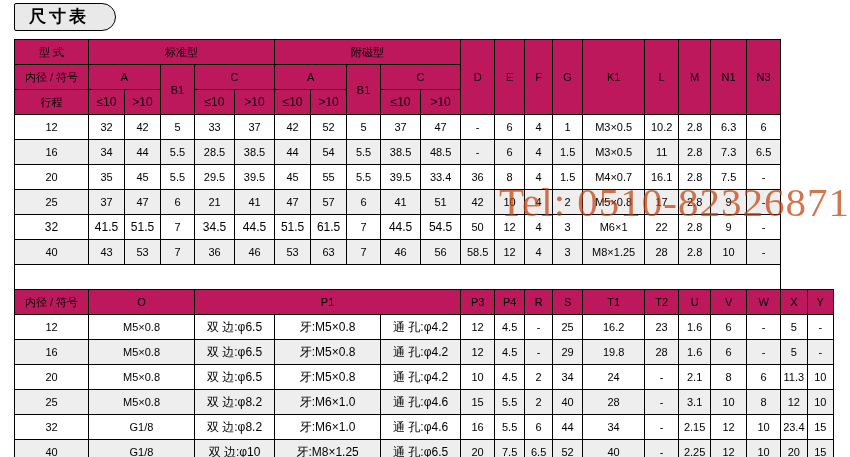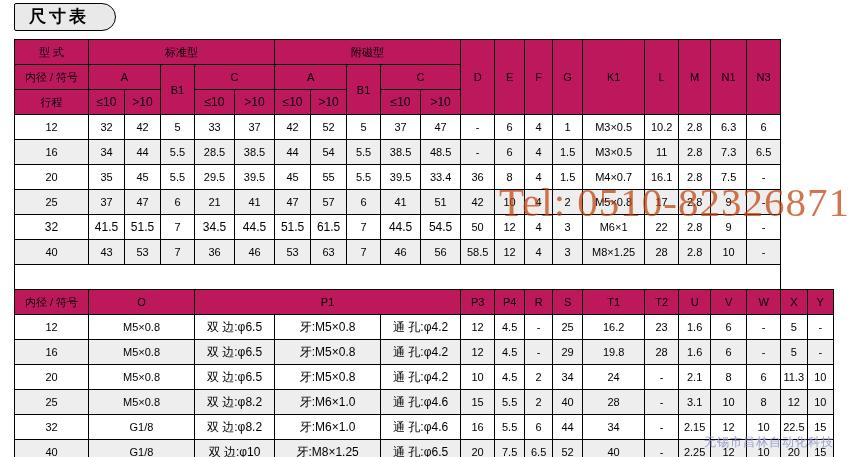--- a/index.html
+++ b/index.html
@@ -410,21 +410,21 @@
         <td colspan="2" class="small">通 孔:φ4.6</td>
         <td>16</td>
         <td>5.5</td>
         <td>6</td>
         <td>44</td>
         <td>34</td>
         <td>-</td>
         <td>2.15</td>
         <td>12</td>
         <td>10</td>
-        <td>22.5</td>
+        <td>23.4</td>
         <td>15</td>
       </tr>
       <tr class="row-alt">
         <td>40</td>
         <td colspan="3">G1/8</td>
         <td colspan="2" class="small">双 边:φ10</td>
         <td colspan="3" class="small">牙:M8×1.25</td>
         <td colspan="2" class="small">通 孔:φ6.5</td>
         <td>20</td>
         <td>7.5</td>
@@ -435,15 +435,14 @@
         <td>2.25</td>
         <td>12</td>
         <td>10</td>
         <td>20</td>
         <td>15</td>
       </tr>
     </tbody>
   </table>
 
   <div class="wm wm-tel">Tel: 0510-82326871</div>
-  <div class="wm-company">无锡市昌林自动化科技</div>
 
 </div>
 
 </body></html>

